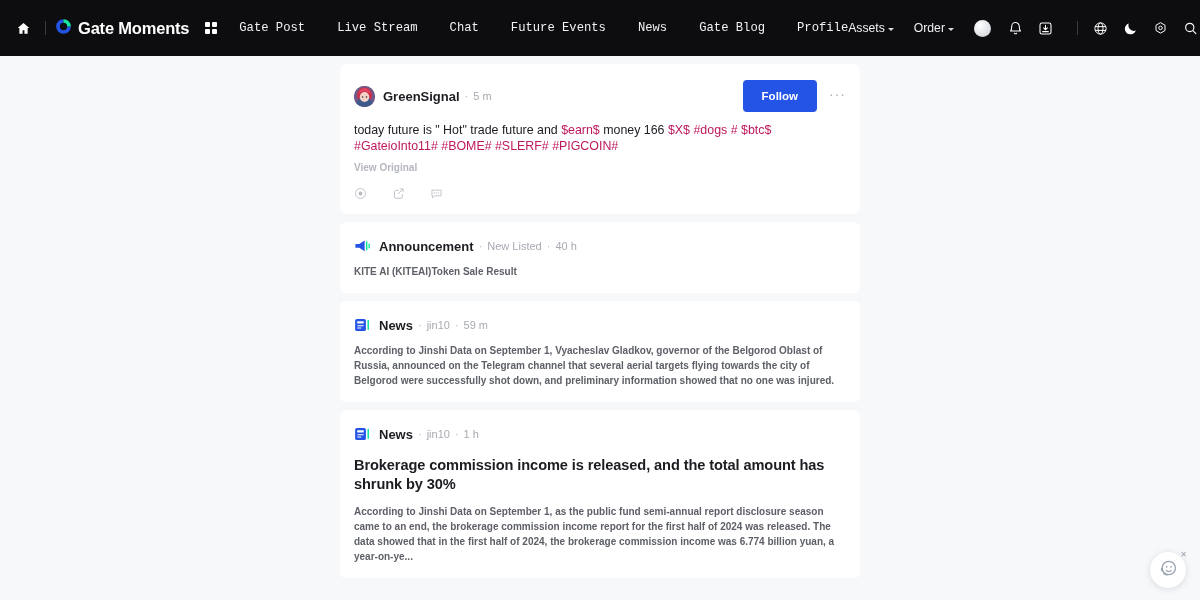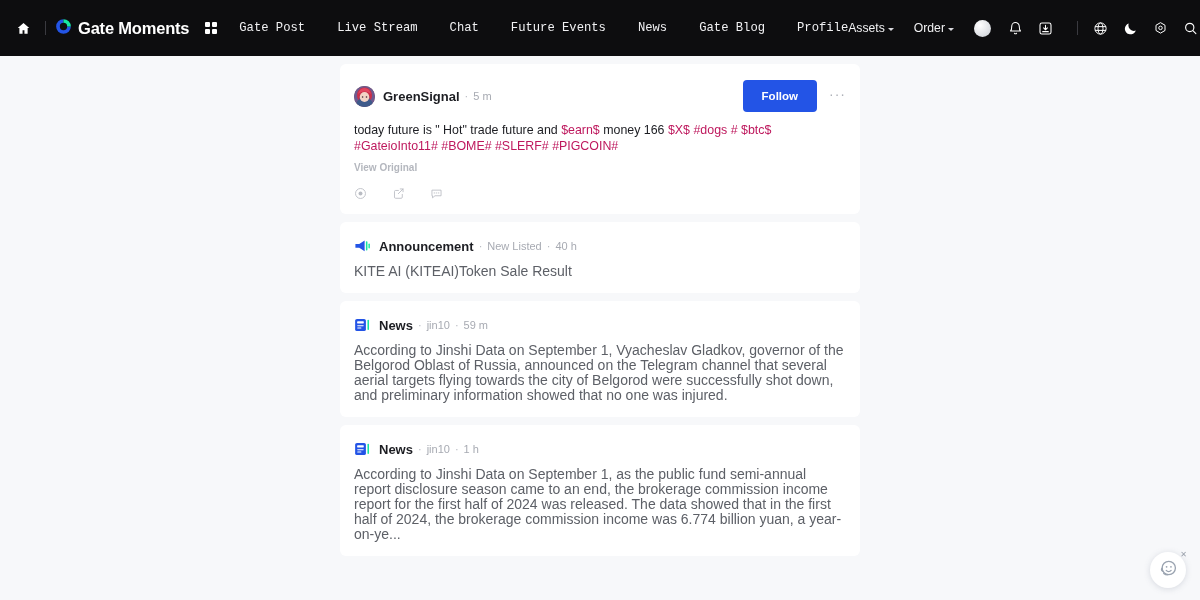--- a/index.html
+++ b/index.html
@@ -145,24 +145,25 @@
   .src-meta { font-size: 11px; color: #a7aab2; }
   .news-title {
     font-size: 14.6px;
     font-weight: 700;
     color: #1c1d22;
     line-height: 19px;
     margin-top: 14px;
     letter-spacing: -0.1px;
   }
   .news-sub {
-    font-size: 14px;
+    font-size: 10px;
     color: #5d6067;
     line-height: 15px;
     margin-top: 10px;
+    font-weight: bold;
   }
 
   
   .chat-widget {
     position: absolute;
     right: 14px; bottom: 12px;
     width: 36px; height: 36px;
     border-radius: 50%;
     background: #ffffff;
     box-shadow: 0 1px 6px rgba(100,110,130,0.22);
@@ -376,20 +377,21 @@
           <rect x="4.4" y="14.6" width="6.2" height="1.5" rx="0.7" fill="#ffffff"></rect>
           <rect x="19" y="3.6" width="2.2" height="14.6" rx="1.1" fill="#17e6a1"></rect>
         </svg>
       </span>
       <span class="src-name">News</span>
       <span class="dot-sep">·</span>
       <span class="src-meta">jin10</span>
       <span class="dot-sep">·</span>
       <span class="src-meta">1 h</span>
     </div>
+    <div class="news-title">Brokerage commission income is released, and the total amount has shrunk by 30%</div>
     <div class="news-sub"><span>According to Jinshi Data on September 1, as the public fund semi-annual report disclosure season came to an end, the brokerage commission income report for the first half of 2024 was released. The data showed that in the first half of 2024, the brokerage commission income was 6.774 billion yuan, a year-on-ye...</span> </div>
   </div>
 
 </div>
 
 <div class="chat-widget">
   <span>
     <svg width="21" height="21" viewBox="0 0 24 24" fill="none" stroke="#9aa3b0" stroke-width="1.5">
       <circle cx="12.3" cy="11.4" r="7.6"></circle>
       <circle cx="9.8" cy="10" r="1" fill="#9aa3b0" stroke="none"></circle>

